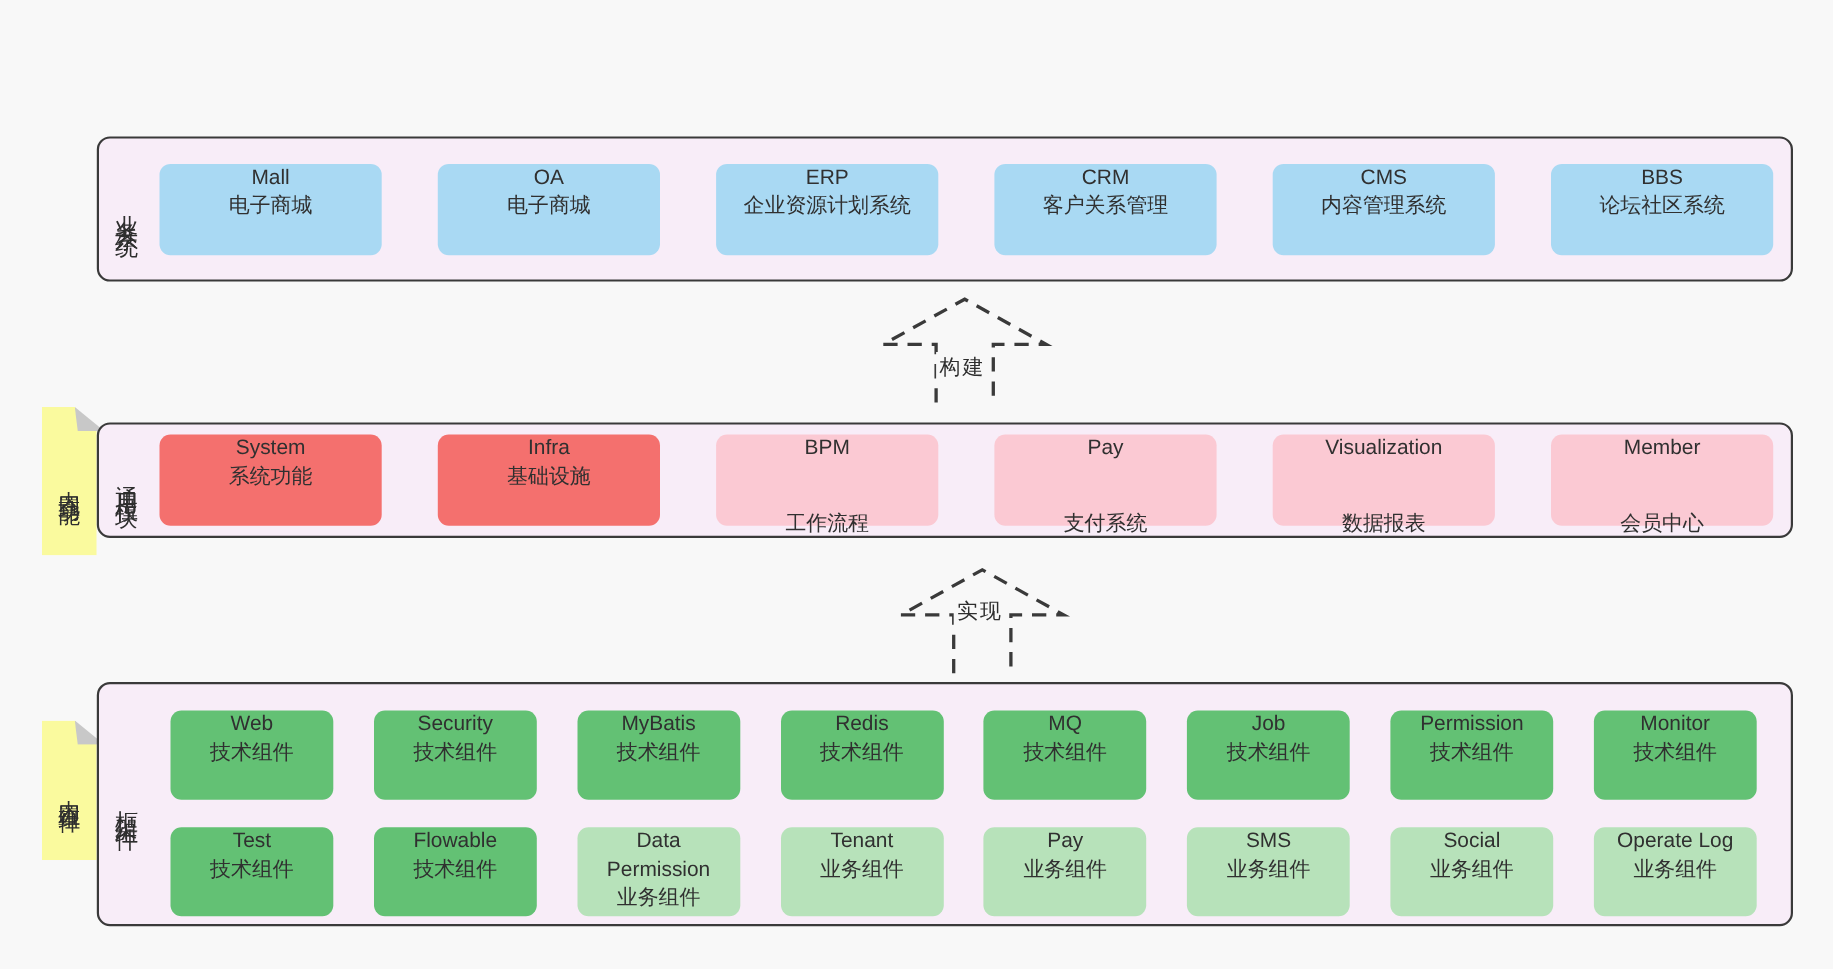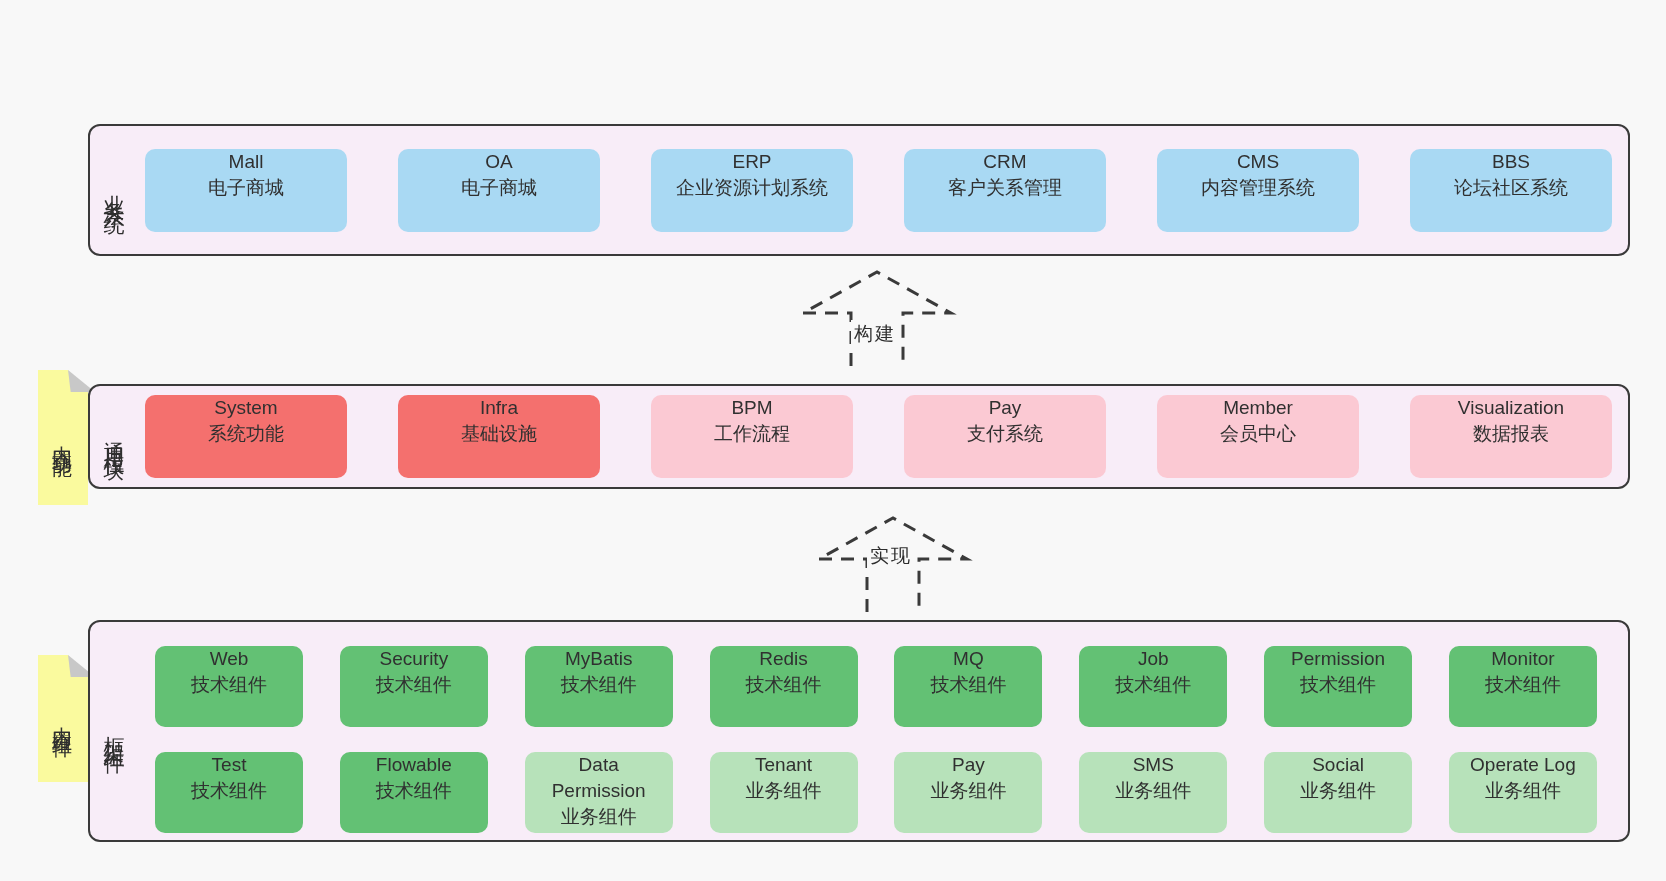--- a/index.html
+++ b/index.html
@@ -37,21 +37,21 @@
     box-sizing:border-box;
     border-radius:10px;
     display:flex;flex-direction:column;align-items:center;
     text-align:center;font-size:19px;line-height:26px;
     padding:0 10px;
   }
   #layer-business .box,#layer-modules .box{width:202px;height:83px;}
   #layer-framework .box{width:148px;height:81px;padding:0 13px;}
   .v-blue{background:var(--c-blue,#a9d9f3);}
   .v-red{background:var(--c-red,#f4706e);}
-  .v-pink{background:var(--c-pink,#fbc9d3);}
+  .v-pink{background:var(--c-pink,#fbc9d3);gap:43px;}
   .v-green{background:var(--c-green,#63c174);}
   .v-light-green{background:var(--c-lightGreen,#b7e2ba);}
   .note{position:absolute;left:38px;width:50px;z-index:1;}
   #note-modules{top:370px;height:135px;}
   #note-framework{top:655px;height:127px;}
   .note-body{
     position:absolute;inset:0;background:var(--c-yellow,#fafa9e);
     clip-path:polygon(0 0,calc(100% - 20px) 0,100% 22px,100% 100%,0 100%);
     display:flex;align-items:center;justify-content:center;
   }
@@ -141,26 +141,26 @@
         </div>
         <div class="box v-pink">
           <span>BPM</span>
           <span>工作流程</span>
         </div>
         <div class="box v-pink">
           <span>Pay</span>
           <span>支付系统</span>
         </div>
         <div class="box v-pink">
+          <span>Visualization</span>
+          <span>数据报表</span>
+        </div>
+        <div class="box v-pink">
           <span>Member</span>
           <span>会员中心</span>
-        </div>
-        <div class="box v-pink">
-          <span>Visualization</span>
-          <span>数据报表</span>
         </div>
       </div>
   </div>
 </section>
 
 <section class="layer" id="layer-framework">
   <span class="layer-label">框架组件</span>
   <div class="rows">
     <div class="row">
         <div class="box v-green">

